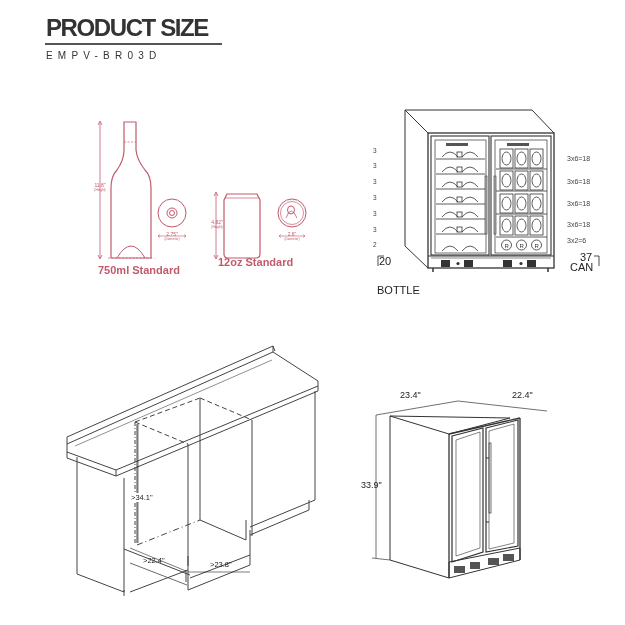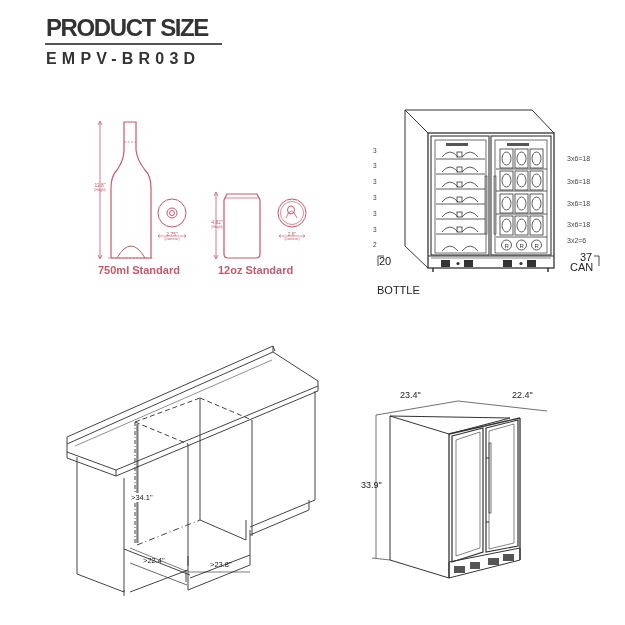--- a/index.html
+++ b/index.html
@@ -1,20 +1,20 @@
 <!DOCTYPE html>
 <html><head>
 <meta charset="utf-8">
 <style>
   html, body { margin:0; padding:0; background:#ffffff; }
   body { width:625px; height:625px; position:relative; overflow:hidden; font-family:"Liberation Sans", sans-serif; }
   .abs { position:absolute; }
   .title { left:46px; top:14px; font-size:24px; font-weight:bold; color:#333333; letter-spacing:-1.4px; font-family:Liberation Sans, sans-serif; }
   .title-rule { left:45px; top:43px; width:177px; height:2px; background:#555555; }
-  .model { left:46px; top:50px; font-size:16px; color:#333333; letter-spacing:5.2px; font-family:"Liberation Sans", sans-serif;font-weight:bold; }
+  .model { left:46px; top:50px; font-size:10px; color:#333333; letter-spacing:5.2px; font-family:"Liberation Sans", sans-serif; }
   .red-label { font-size:11px; color:#c25a6c; font-weight:bold; font-family:"Liberation Sans", sans-serif; }
   .tiny-red { font-size:5px; color:#c25a6c; text-align:center; line-height:5px; font-family:"Liberation Sans", sans-serif; }
   .tiny-red .sub { font-size:3.2px; display:block; }
   .bottle-count { font-size:6.5px; color:#444; font-family:"Liberation Sans", sans-serif; }
   .can-count { font-size:7px; color:#444; font-family:"Liberation Sans", sans-serif; }
   .total { font-size:11px; color:#222; font-family:Liberation Sans, sans-serif; line-height:11px; }
   .dim { font-size:9px; color:#222; font-family:"Liberation Sans", sans-serif; }
   .dim-small { font-size:7.5px; color:#222; font-family:"Liberation Sans", sans-serif; }
   svg { position:absolute; left:0; top:0; }
 </style>
@@ -73,21 +73,21 @@
 </div>
 <div class="abs tiny-red" style="left:207px;top:220px;width:20px;">
   <span>4.82"</span>
   <span class="sub">(Height)</span>
 </div>
 <div class="abs tiny-red" style="left:280px;top:232px;width:24px;">
   <span>2.6"</span>
   <span class="sub">(Diameter)</span>
 </div>
 <div class="abs red-label" style="left:98px;top:264px;">750ml Standard</div>
-<div class="abs red-label" style="left:218px;top:264px;">12oz Standard</div>
+<div class="abs red-label" style="left:218px;top:256px;">12oz Standard</div>
 
 <svg width="625" height="625">
   <g stroke="#333" fill="none" stroke-width="1">
 
     <polyline points="405,110 532,110 554,133"></polyline>
     <line x1="405" y1="110" x2="405" y2="246"></line>
     <line x1="405" y1="110" x2="428" y2="133"></line>
     <line x1="405" y1="246" x2="428" y2="268"></line>
     <rect x="428" y="133" width="126" height="135" stroke-width="1.3"></rect>
 

